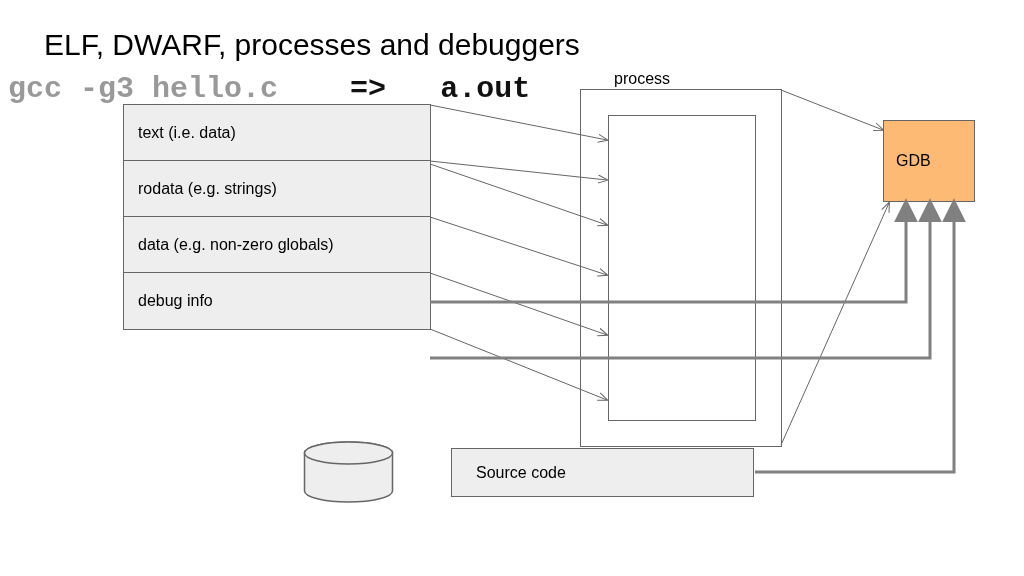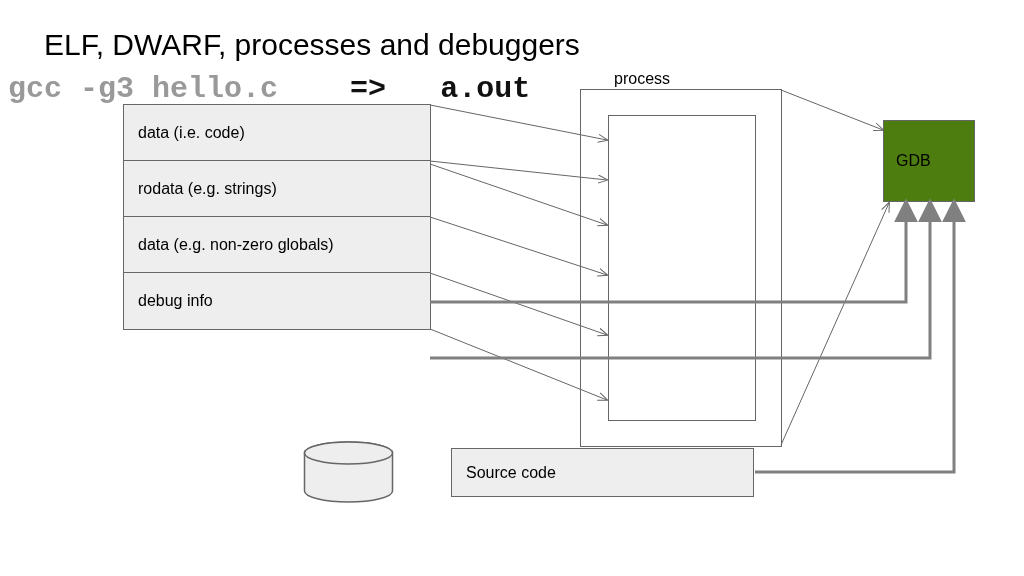--- a/index.html
+++ b/index.html
@@ -80,40 +80,40 @@
     text-align: center;
   }
 
   .gdb-box {
     position: absolute;
     left: 883px;
     top: 120px;
     width: 92px;
     height: 82px;
     border: 1px solid #666;
-    background: #4d7c0f;
+    background: #fdba74;
     display: flex;
     align-items: center;
     justify-content: flex-start;
     padding-left: 12px;
     font-size: 16px;
     box-sizing: border-box;
   }
 
   .source-box {
     position: absolute;
     left: 451px;
     top: 448px;
     width: 303px;
     height: 49px;
     border: 1px solid #666;
     background: #eee;
     display: flex;
     align-items: center;
-    padding-left: 14px;
+    padding-left: 24px;
     font-size: 16px;
     box-sizing: border-box;
   }
 
   .disk {
     position: absolute;
     left: 302px;
     top: 441px;
     width: 93px;
     height: 62px;
@@ -137,21 +137,21 @@
 
   <div class="cmd">
     <span class="grey">gcc -g3 hello.c</span>
     <span class="blk">&nbsp;&nbsp;</span>
     <span class="blk">=&gt;</span>
     <span class="blk">&nbsp;</span>
     <span class="blk">a.out</span>
   </div>
 
   <div class="section-stack">
-    <div class="section-row">data (i.e. code)</div>
+    <div class="section-row">text (i.e. data)</div>
     <div class="section-row">rodata (e.g. strings)</div>
     <div class="section-row">data (e.g. non-zero globals)</div>
     <div class="section-row">debug info</div>
   </div>
 
   <div class="proc-label">process</div>
   <div class="proc-box">
     <div class="proc-inner"></div>
   </div>
 

